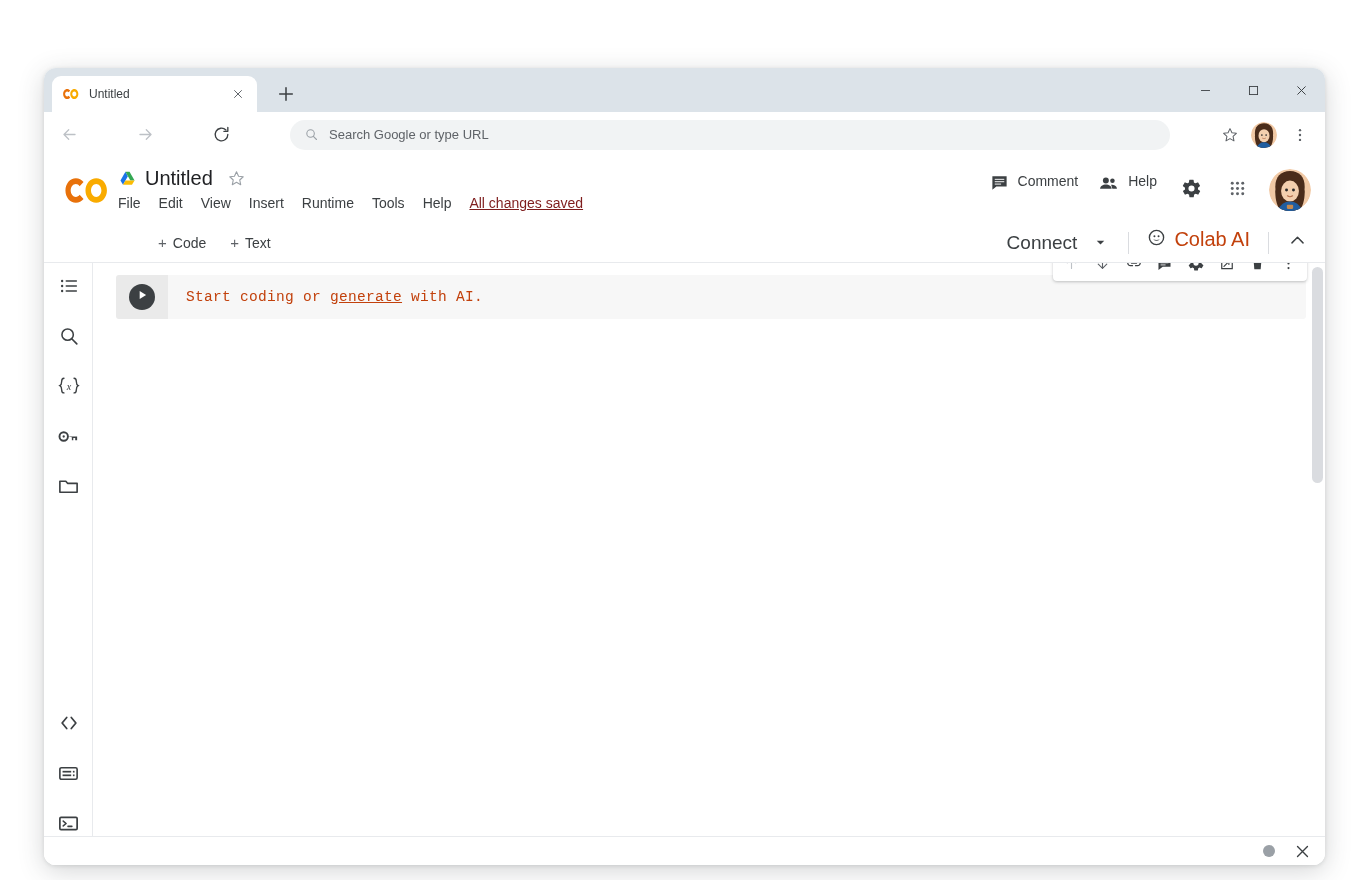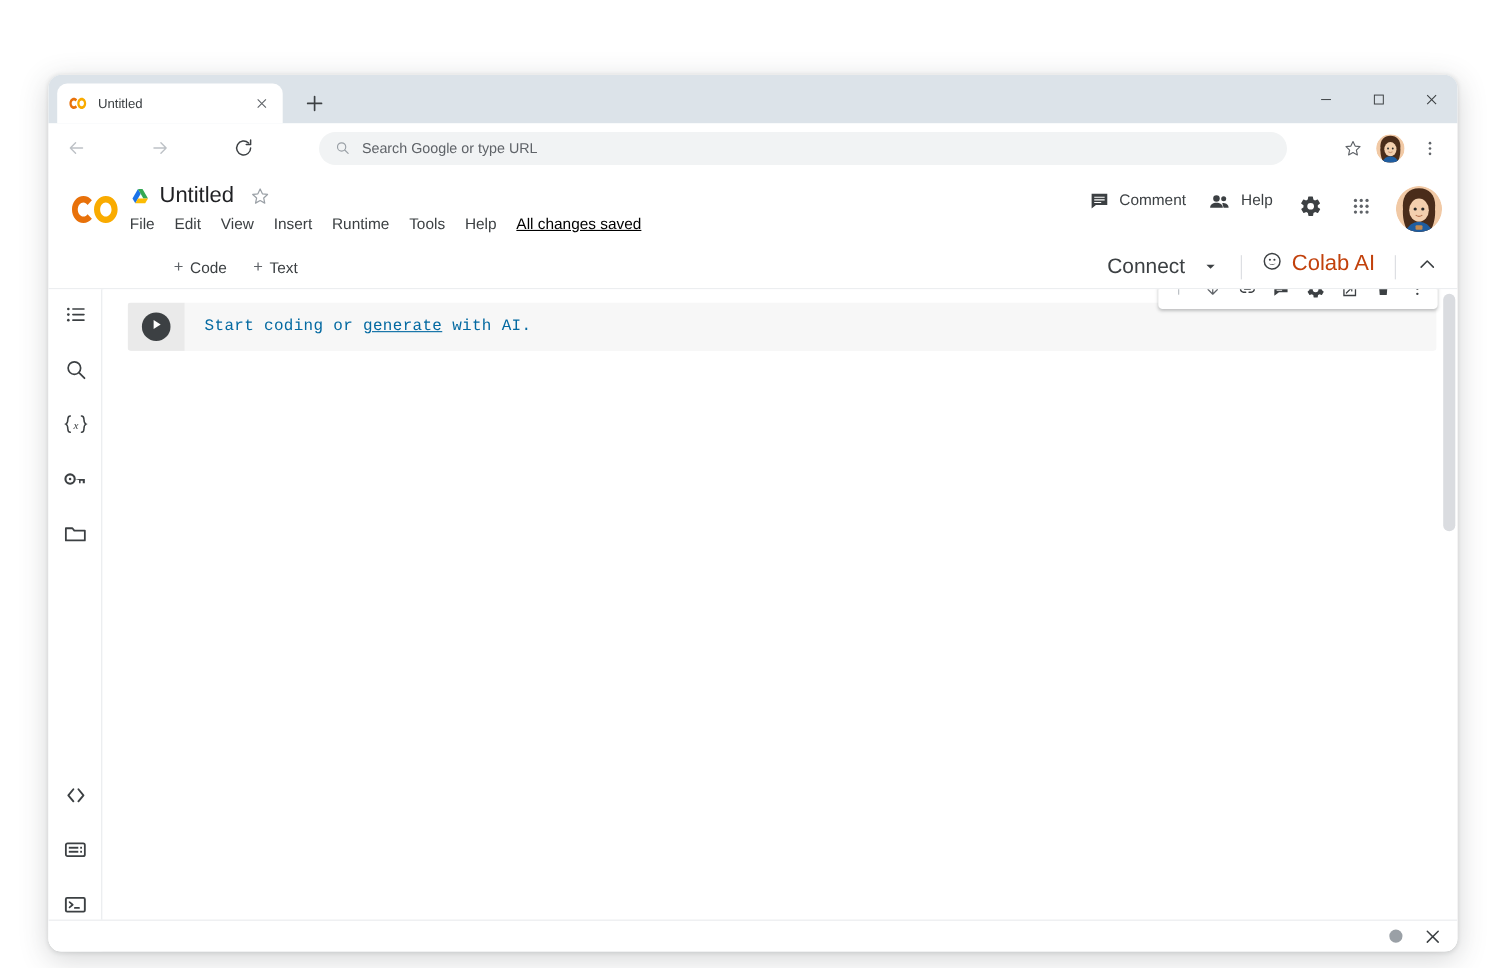--- a/index.html
+++ b/index.html
@@ -108,21 +108,21 @@
   .title-row { display: flex; align-items: center; height: 30px; }
   .drive-icon { width: 19px; height: 19px; margin-right: 8px; flex: none; }
   .doc-title { font-size: 20px; color: #202124; font-weight: 400; }
   .star-icon { margin-left: 14px; color: #9aa0a6; display: flex; }
   .menu-row { display: flex; align-items: flex-start; height: 22px; margin-top: 2px; }
   .menu-item {
     font-size: 14px; color: #3c4043;
     margin-right: 18px; white-space: nowrap;
   }
   .saved-note {
-    font-size: 14px; color: #000000;
+    font-size: 14px; color: #7f1d1d;
     text-decoration: underline;
   }
   .header-spacer { flex: 1; }
   .hdr-btn {
     display: flex; align-items: flex-start;
     height: 34px; padding: 0 8px;
     color: #3c4043; font-size: 14px;
     margin-left: 4px;
   }
   .hdr-btn .gi { margin-right: 9px; display: flex; color: #3c4043; }
@@ -197,21 +197,21 @@
     background: #3c4043;
     display: flex; align-items: center; justify-content: center;
   }
   .cell-editor {
     flex: 1; background: #f7f7f7;
     display: flex; align-items: center;
     padding-left: 18px;
   }
   .code-placeholder {
     font-family: "Liberation Mono", monospace;
-    font-size: 14.5px; color: #0369a1; letter-spacing: .3px;
+    font-size: 14.5px; color: #c2410c; letter-spacing: .3px;
   }
   .code-placeholder u { text-decoration: underline; }
 
   .cell-toolbar {
     position: absolute;
     right: 18px; top: -14px;
     height: 32px;
     background: #ffffff;
     border-radius: 4px;
     box-shadow: 0 1px 3px rgba(60,64,67,.3);

